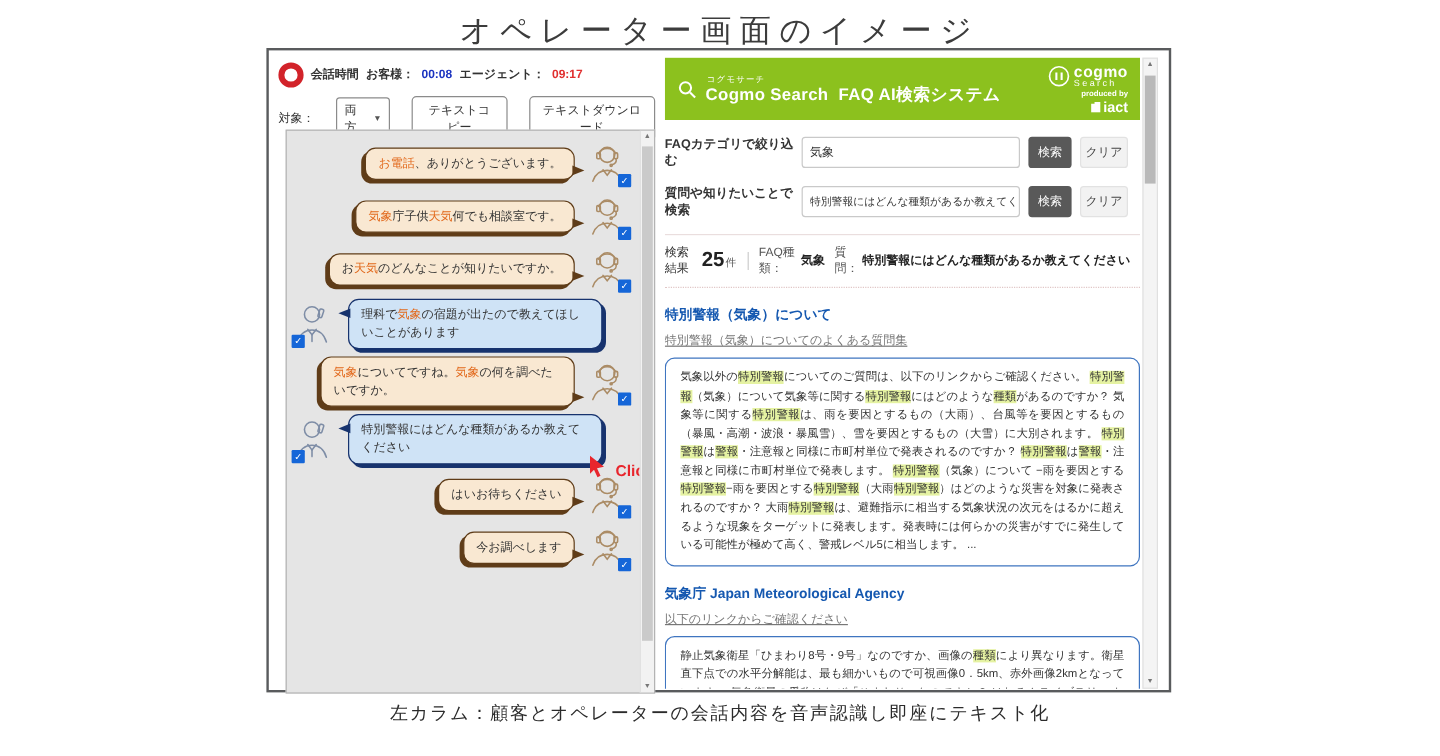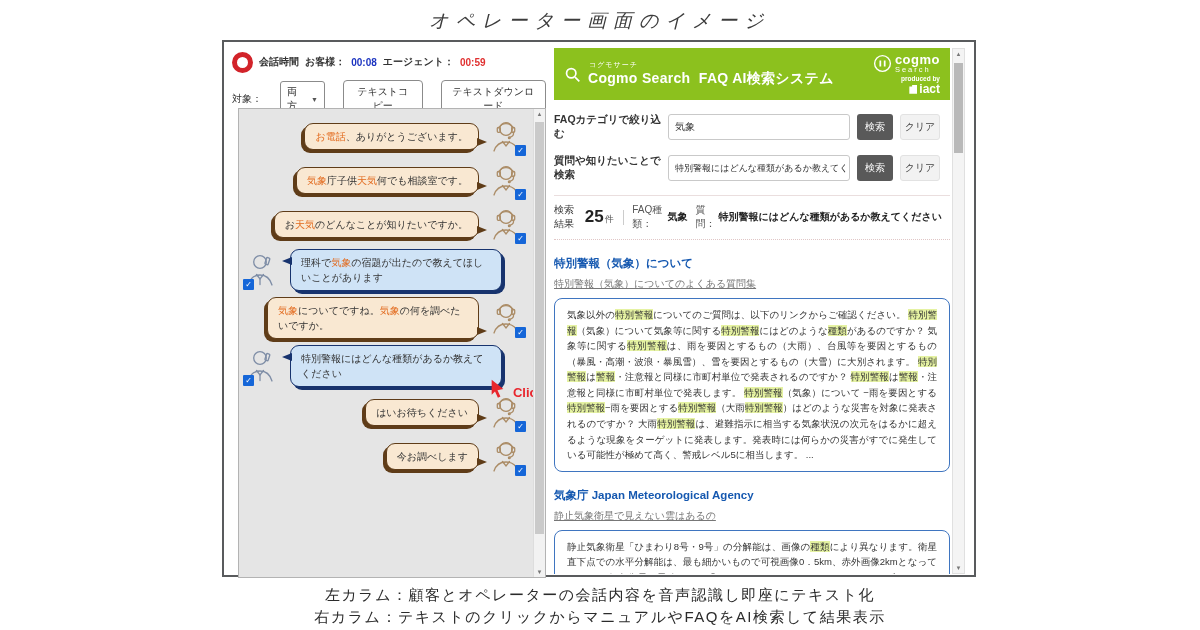--- a/index.html
+++ b/index.html
@@ -1,21 +1,21 @@
 <!DOCTYPE html>
 <html><head>
 <meta charset="utf-8">
 <style>
   * { margin:0; padding:0; box-sizing:border-box; }
   html,body { width:1200px; height:630px; overflow:hidden; background:#fff;
     font-family:"Liberation Sans","DejaVu Sans",sans-serif; }
   .page { position:relative; width:1200px; height:630px; background:#fff; }
 
   .main-title { position:absolute; top:8px; left:0; width:100%; text-align:center;
-    font-size:19px; color:#3c3c3c; letter-spacing:7px; font-weight:500;font-style:italic; }
+    font-size:26px; color:#3c3c3c; letter-spacing:7px; font-weight:500; }
 
   .frame { position:absolute; left:222px; top:40px; width:754px; height:537px;
     border:2px solid #595b5d; background:#fff; }
 
   
   .left-col { position:absolute; left:8px; top:8px; width:314px; }
   .ctrl-row1 { display:flex; align-items:center; gap:6px; height:24px; }
   .rec-btn { width:21px; height:21px; border-radius:50%; border:5px solid #d2232a; background:#fff; flex:none; cursor:pointer; }
   .t-lab { font-size:10px; font-weight:bold; color:#333; white-space:nowrap; }
   .t-blue { font-size:10px; font-weight:bold; color:#1b33c0; }
@@ -112,21 +112,21 @@
 
   <div class="frame">
 
     <div class="left-col">
       <div class="ctrl-row1">
         <div class="rec-btn"></div>
         <span class="t-lab">会話時間</span>
         <span class="t-lab">お客様：</span>
         <span class="t-blue">00:08</span>
         <span class="t-lab">エージェント：</span>
-        <span class="t-red">00:59</span>
+        <span class="t-red">09:17</span>
       </div>
       <div class="ctrl-row2">
         <span class="t-lab" style="font-weight:normal;">対象：</span>
         <div class="sel">
           <span>両方</span>
           <span class="chev">▼</span>
         </div>
         <button class="wbtn">テキストコピー</button>
         <button class="wbtn">テキストダウンロード</button>
       </div>
@@ -340,31 +340,30 @@
       <div class="div2"></div>
 
       <div class="result">
         <a class="r-title">特別警報（気象）について</a>
         <div class="r-sub">特別警報（気象）についてのよくある質問集</div>
         <div class="r-box"><span>気象以外の</span><span class="hl">特別警報</span><span>についてのご質問は、以下のリンクからご確認ください。 </span><span class="hl">特別警報</span><span>（気象）について気象等に関する</span><span class="hl">特別警報</span><span>にはどのような</span><span class="hl">種類</span><span>があるのですか？ 気象等に関する</span><span class="hl">特別警報</span><span>は、雨を要因とするもの（大雨）、台風等を要因とするもの（暴風・高潮・波浪・暴風雪）、雪を要因とするもの（大雪）に大別されます。 </span><span class="hl">特別警報</span><span>は</span><span class="hl">警報</span><span>・注意報と同様に市町村単位で発表されるのですか？ </span><span class="hl">特別警報</span><span>は</span><span class="hl">警報</span><span>・注意報と同様に市町村単位で発表します。 </span><span class="hl">特別警報</span><span>（気象）について −雨を要因とする</span><span class="hl">特別警報</span><span>−雨を要因とする</span><span class="hl">特別警報</span><span>（大雨</span><span class="hl">特別警報</span><span>）はどのような災害を対象に発表されるのですか？ 大雨</span><span class="hl">特別警報</span><span>は、避難指示に相当する気象状況の次元をはるかに超えるような現象をターゲットに発表します。発表時には何らかの災害がすでに発生している可能性が極めて高く、警戒レベル5に相当します。 ...</span></div>
       </div>
 
       <div class="result">
         <a class="r-title">気象庁 Japan Meteorological Agency</a>
-        <div class="r-sub">静止気象衛星で見えない雲はあるの</div>
-        <div class="r-box"><span>静止気象衛星「ひまわり8号・9号」の分解能は、画像の</span><span class="hl">種類</span><span>により異なります。衛星直下点での水平分解能は、最も細かいもので可視画像0．5km、赤外画像2kmとなっています。 気象衛星の愛称はなぜ「ひまわり」なのですか？ はれるんライブラリー なぜ静止気象衛星の愛称は「ひまわり」になっているの？をご覧ください。 気象衛星の写真に映らない雲はあるのですか？ はれるんライブラリー 静止気象衛星で見えない雲はあるの？をご覧ください。 地球を観測する以外に</span></div>
+        <div class="r-sub">以下のリンクからご確認ください</div>
+        <div class="r-box"><span>静止気象衛星「ひまわり8号・9号」なのですか、画像の</span><span class="hl">種類</span><span>により異なります。衛星直下点での水平分解能は、最も細かいもので可視画像0．5km、赤外画像2kmとなっています。 気象衛星の愛称はなぜ「ひまわり」なのですか？ はれるんライブラリー なぜ静止気象衛星の愛称は「ひまわり」になっているの？をご覧ください。 気象衛星の写真に映らない雲はあるのですか？ はれるんライブラリー 静止気象衛星で見えない雲はあるの？をご覧ください。 地球を観測する以外に</span></div>
       </div>
     </div>
 
     <div class="panel-scroll">
       <span class="sb-arrow sb-up">▲</span>
       <div class="thumb"></div>
       <span class="sb-arrow sb-dn">▼</span>
     </div>
 
   </div>
 
   <div class="captions">
     <div>左カラム：顧客とオペレーターの会話内容を音声認識し即座にテキスト化</div>
-    <div>右カラム：テキストのクリックからマニュアルやFAQをAI検索して結果表示</div>
   </div>
 
 </div>
 
 </body></html>

